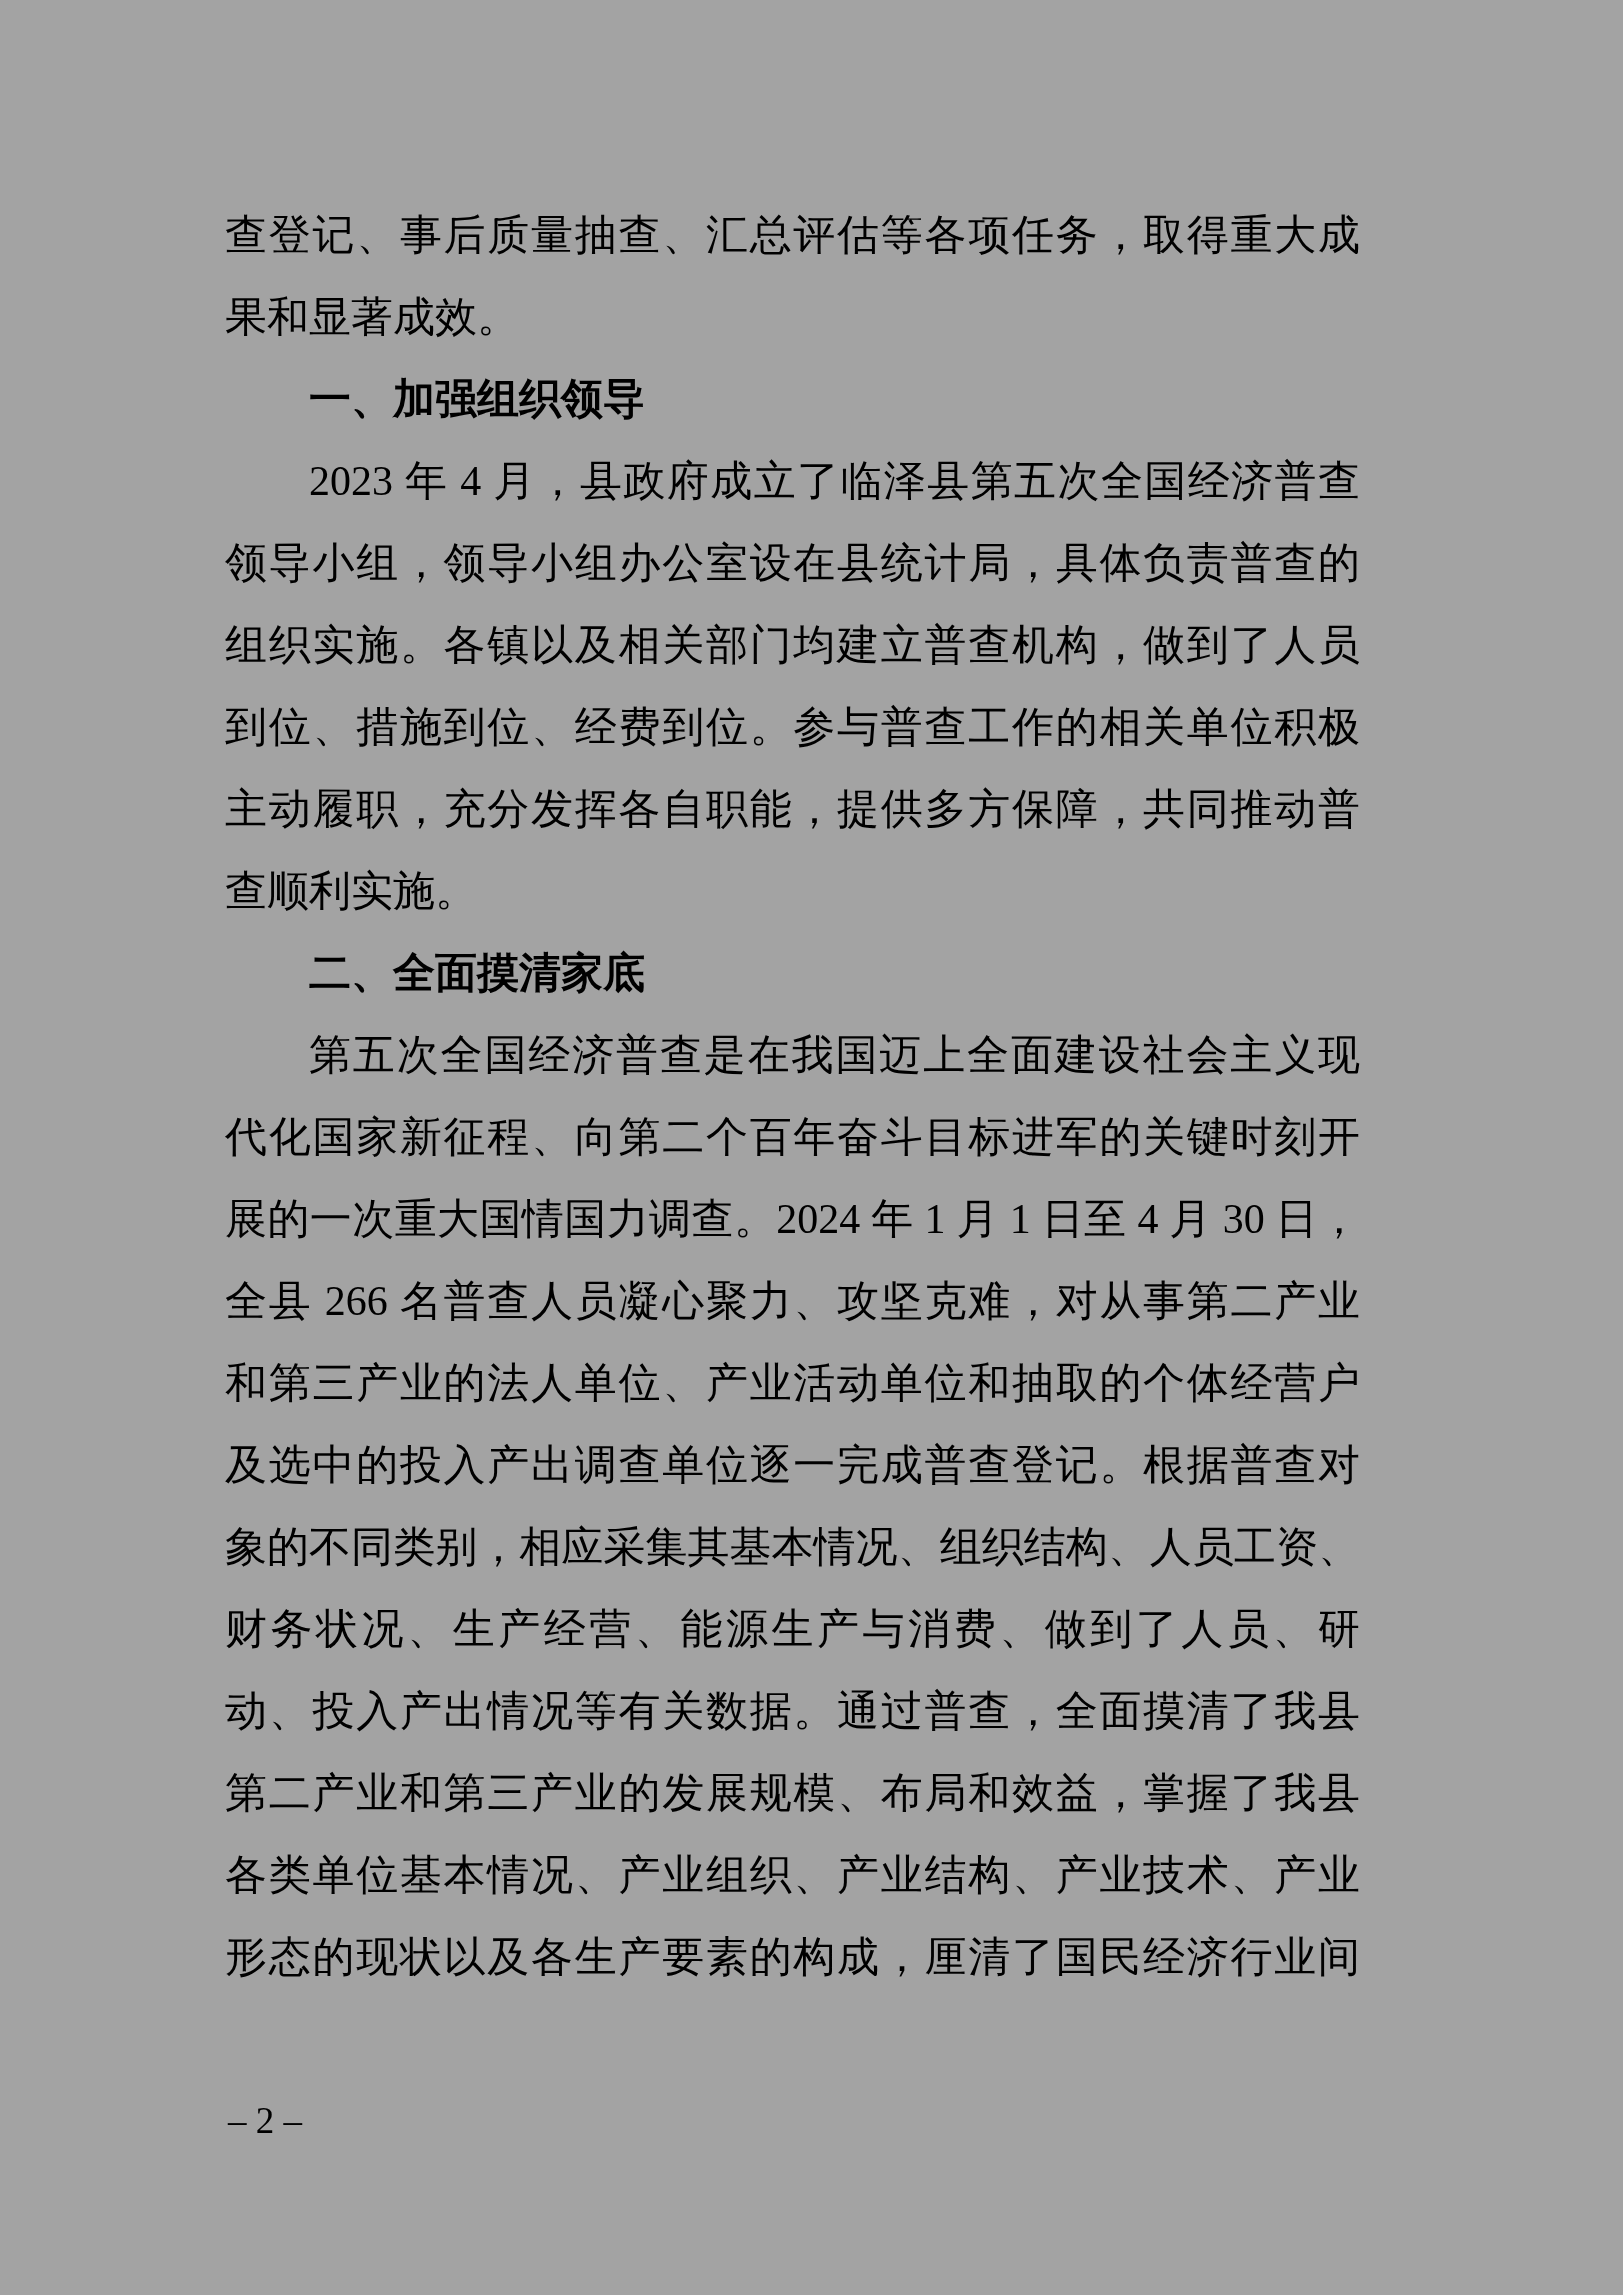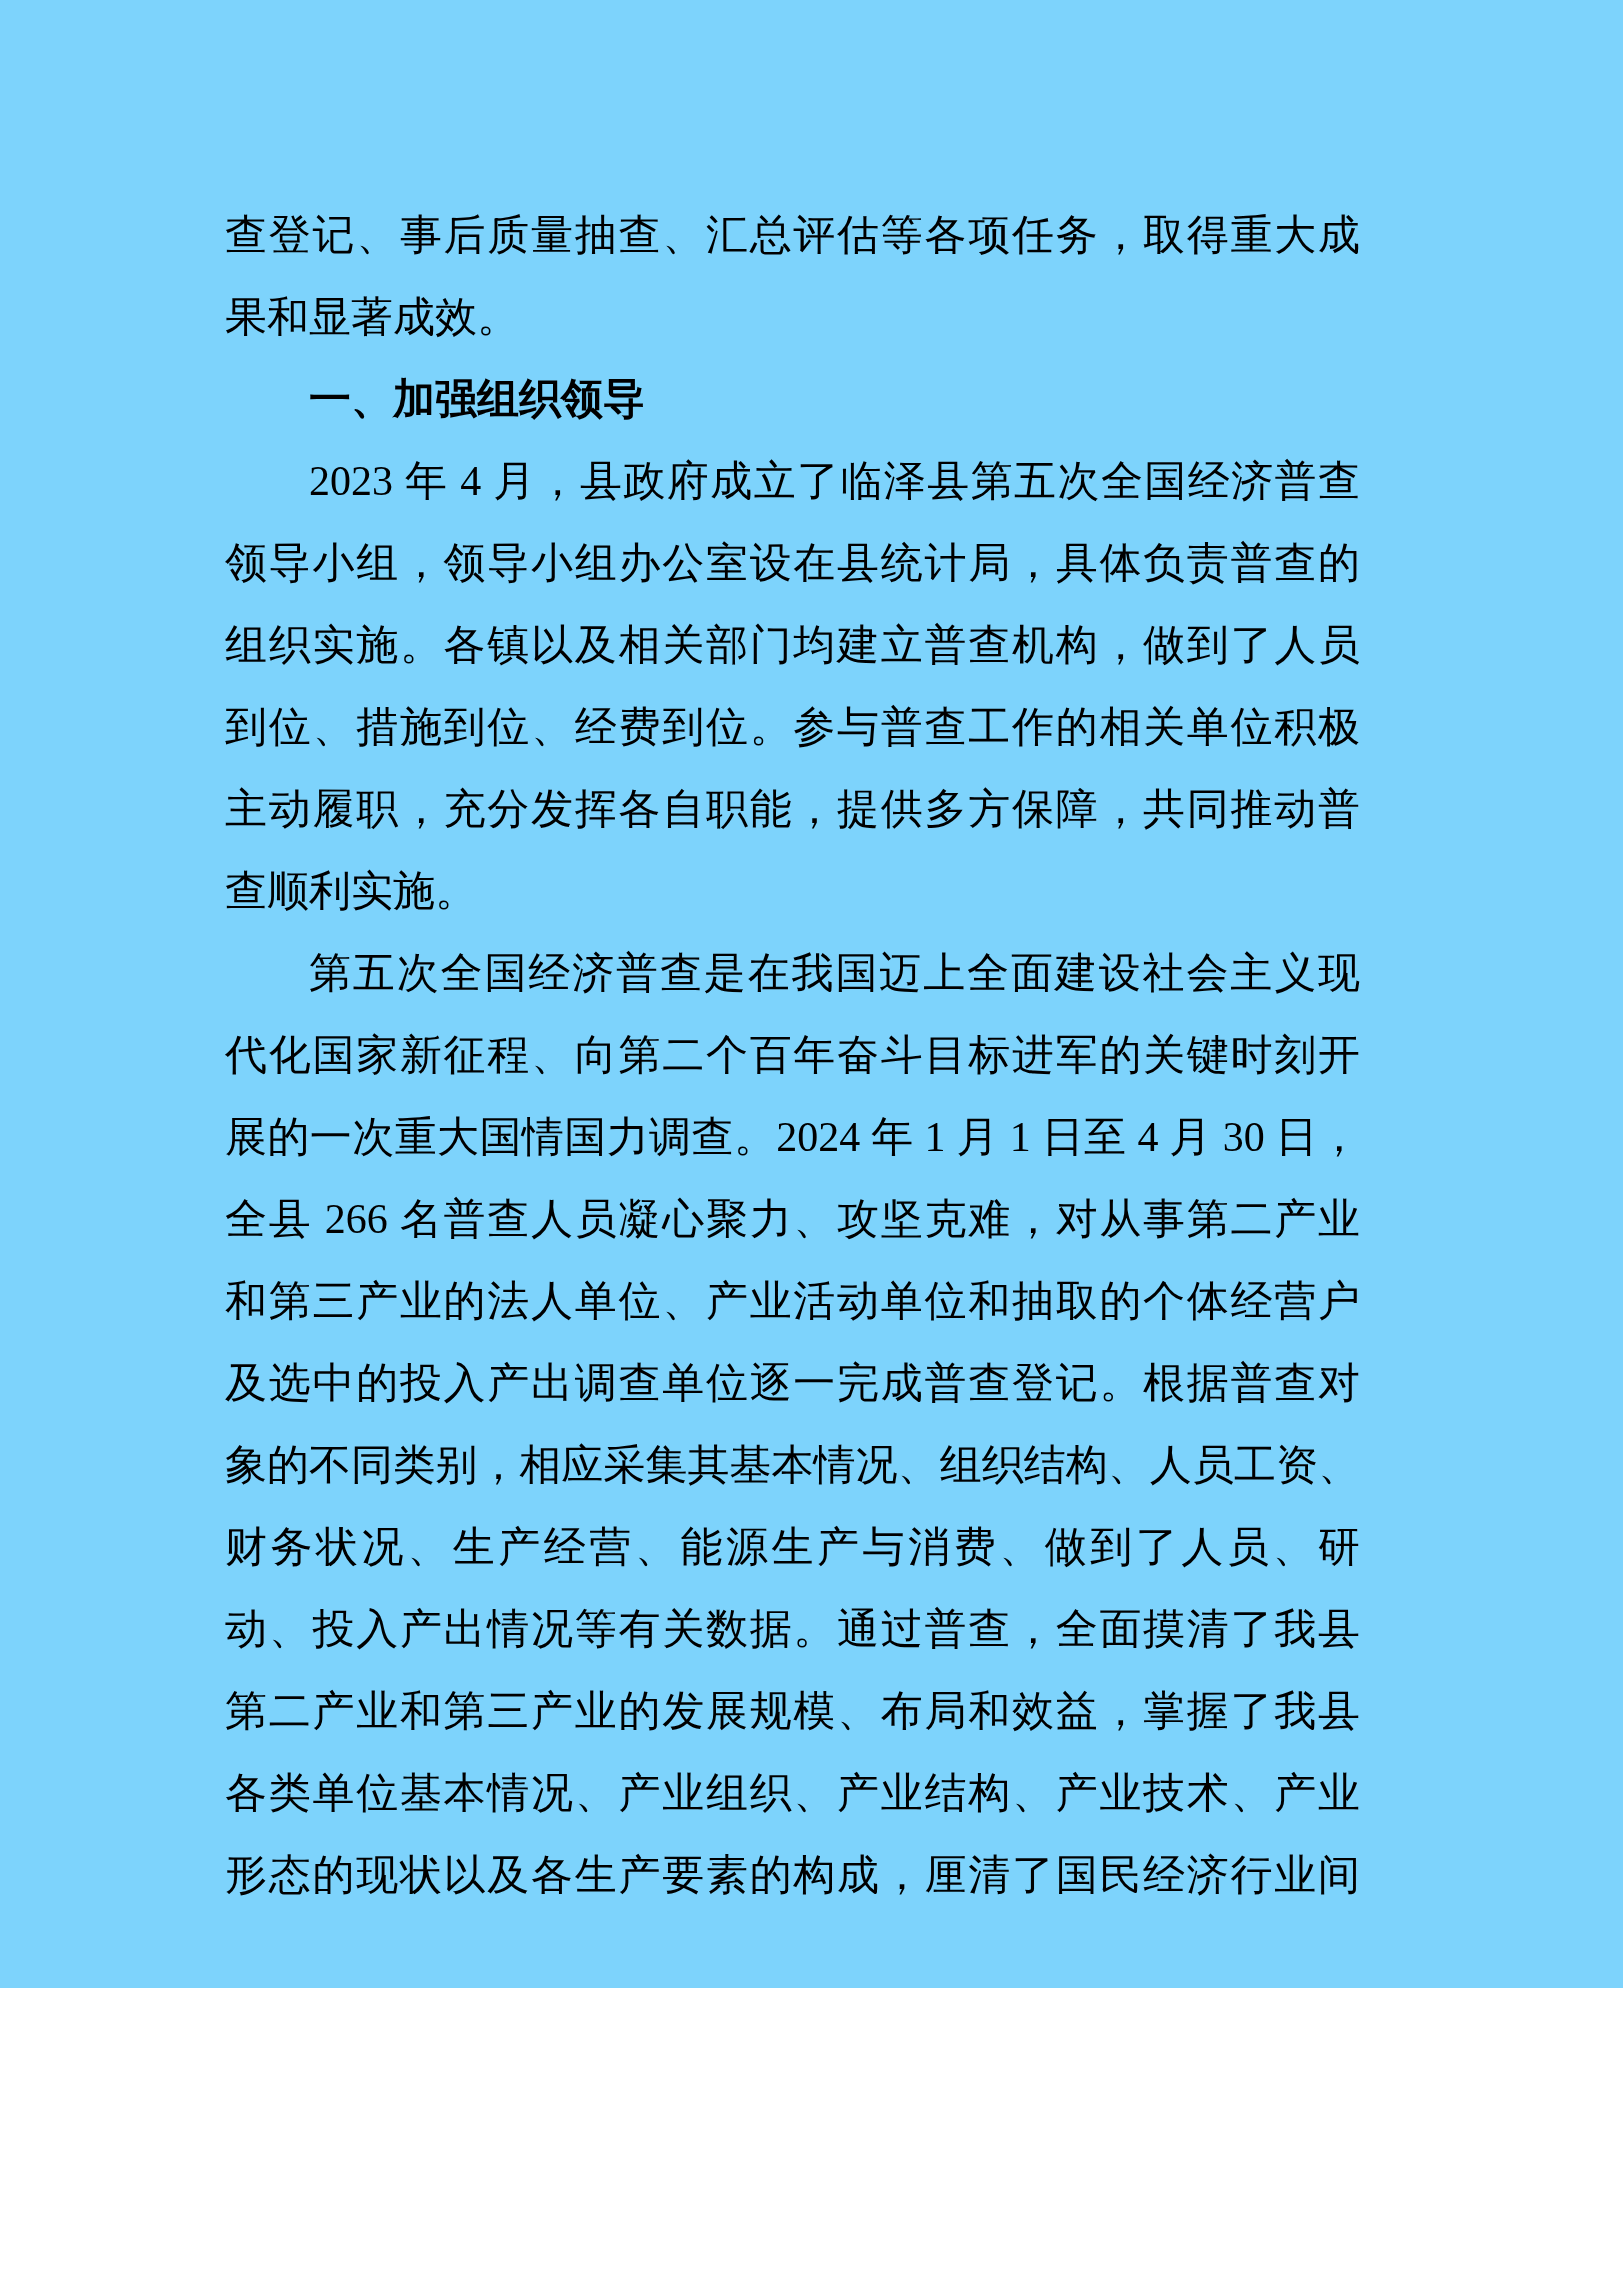--- a/index.html
+++ b/index.html
@@ -1,20 +1,20 @@
 <!DOCTYPE html>
 <html style="font-size:8.2px"><head>
 <meta charset="utf-8">
 <style>
   html, body { margin: 0; padding: 0; }
   .page {
     position: relative;
     width: 1623px;
-    height: 1988px;
-    background: #7dd3fc;
+    height: 2295px;
+    background: #a3a3a3;
     color: #000000;
     overflow: hidden;
   }
   .textblock {
     position: absolute;
     left: 225px;
     top: 194px;
     width: 1135px;
   }
   .line {
@@ -58,20 +58,21 @@
   <div class="textblock">
     <div class="line">查登记、事后质量抽查、汇总评估等各项任务，取得重大成</div>
     <div class="line end">果和显著成效。</div>
     <div class="line heading">一、加强组织领导</div>
     <div class="line indent">2023 年 4 月，县政府成立了临泽县第五次全国经济普查</div>
     <div class="line">领导小组，领导小组办公室设在县统计局，具体负责普查的</div>
     <div class="line">组织实施。各镇以及相关部门均建立普查机构，做到了人员</div>
     <div class="line">到位、措施到位、经费到位。参与普查工作的相关单位积极</div>
     <div class="line">主动履职，充分发挥各自职能，提供多方保障，共同推动普</div>
     <div class="line end">查顺利实施。</div>
+    <div class="line heading">二、全面摸清家底</div>
     <div class="line indent">第五次全国经济普查是在我国迈上全面建设社会主义现</div>
     <div class="line">代化国家新征程、向第二个百年奋斗目标进军的关键时刻开</div>
     <div class="line">展的一次重大国情国力调查。2024 年 1 月 1 日至 4 月 30 日，</div>
     <div class="line">全县 266 名普查人员凝心聚力、攻坚克难，对从事第二产业</div>
     <div class="line">和第三产业的法人单位、产业活动单位和抽取的个体经营户</div>
     <div class="line">及选中的投入产出调查单位逐一完成普查登记。根据普查对</div>
     <div class="line">象的不同类别，相应采集其基本情况、组织结构、人员工资、</div>
     <div class="line">财务状况、生产经营、能源生产与消费、做到了人员、研</div>
     <div class="line">动、投入产出情况等有关数据。通过普查，全面摸清了我县</div>
     <div class="line">第二产业和第三产业的发展规模、布局和效益，掌握了我县</div>

